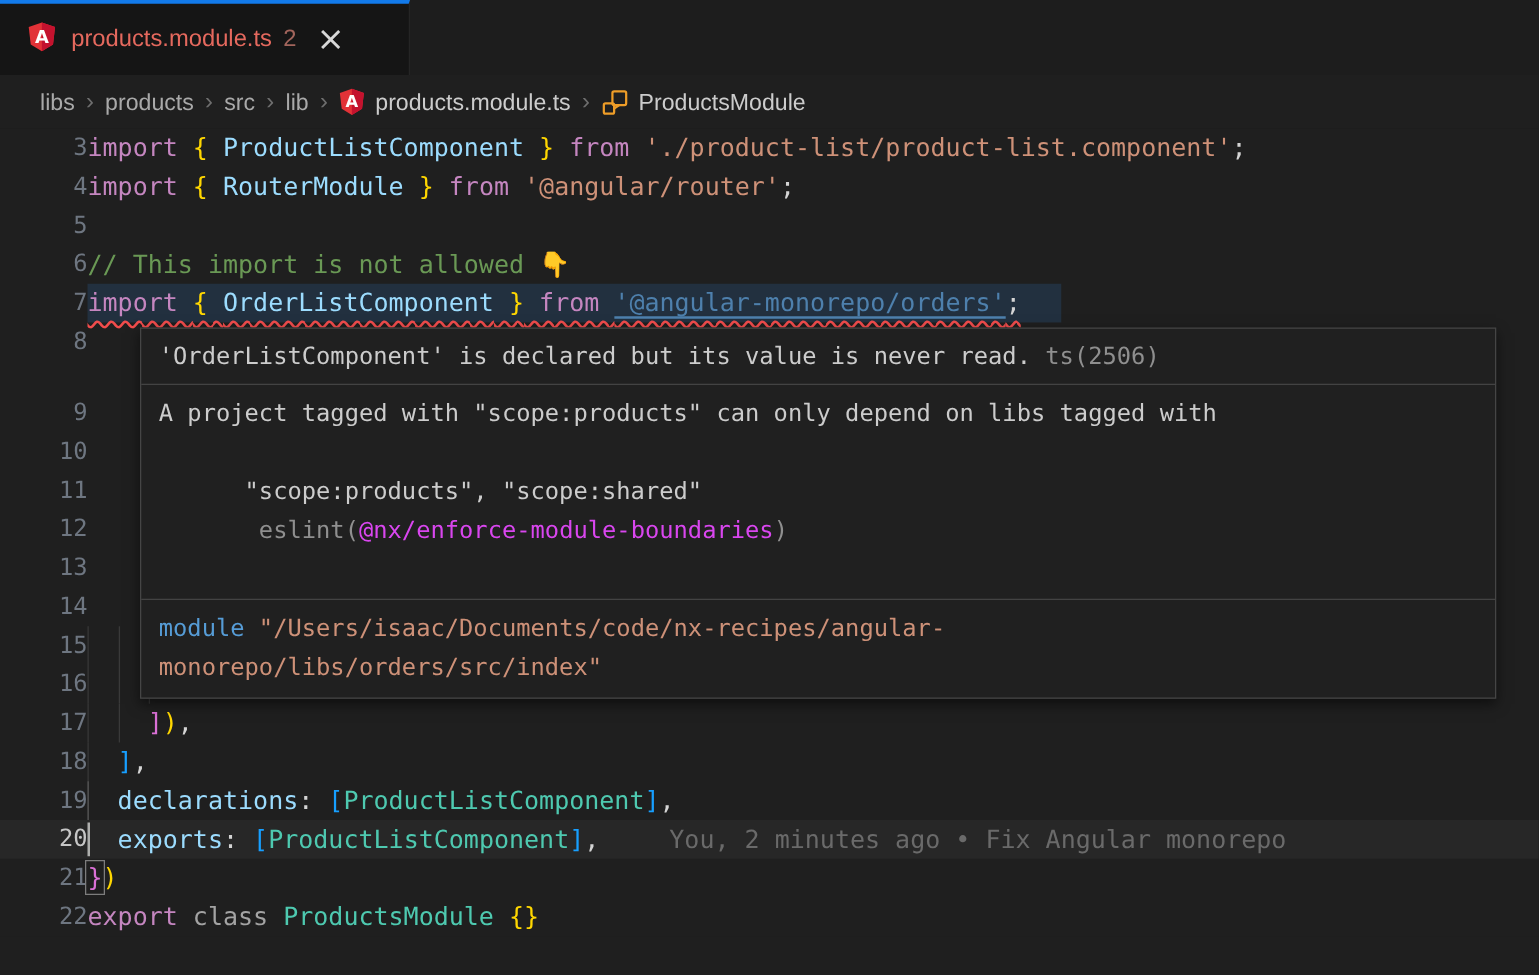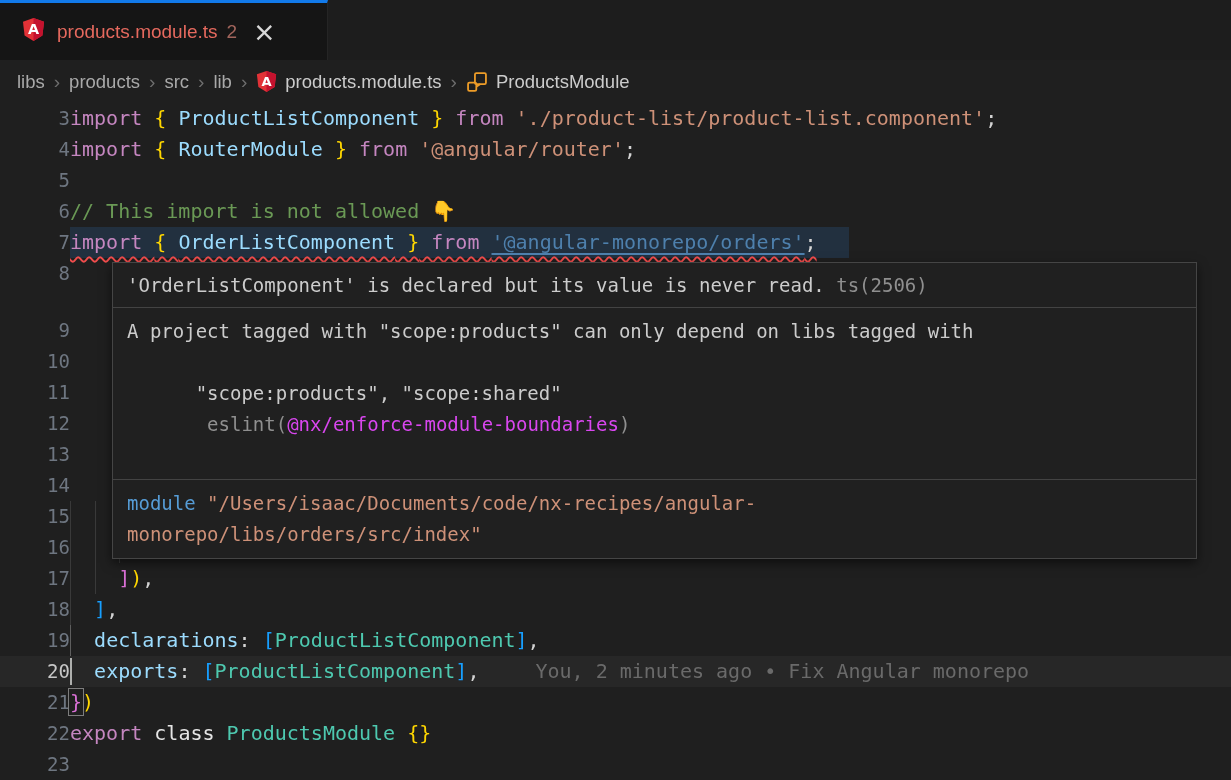--- a/index.html
+++ b/index.html
@@ -11,21 +11,21 @@
   .tab { width:328px; background:#151515; border-top:3px solid #127aea;
          border-right:1px solid #252525; display:flex; align-items:center;
          padding:0 14px 0 22px; cursor:pointer; }
   .tab-title { color:#e5695e; font-size:19px; margin-left:12px; }
   .tab-badge { color:#a2655c; font-size:19px; margin-left:9px; }
   .tab-close { color:#d8d8d8; font-size:27px; margin-left:16px; line-height:1;
                font-family:"DejaVu Sans",sans-serif; }
 
   
   .breadcrumb { height:43px; background:#1f1f1f; display:flex; align-items:center;
-                padding-left:17px; font-size:18.5px; color:#a9a9a9; }
+                padding-left:32px; font-size:18.5px; color:#a9a9a9; }
   .breadcrumb .sep { color:#6e6e6e; margin:0 9px; font-size:19px; }
   .breadcrumb .bright { color:#cccccc; }
   .breadcrumb .bc-icon { margin-right:8px; display:inline-flex; vertical-align:middle; }
 
   
   .editor { position:relative; font-family:"DejaVu Sans Mono",monospace;
             font-size:20px; background:#1f1f1f; }
   .row { display:flex; height:31px; line-height:31px; position:relative; }
   .row.gap { margin-top:26px; }
   .row.current { background:#272727; }
@@ -34,21 +34,21 @@
   .ln.active { color:#c6c6c6; }
   .code { white-space:pre; position:relative; flex:1; }
   .guide { position:absolute; top:0; width:1px; height:31px; background:#393939; }
   .guide.activeg { background:#5e5e5e; }
   .cursor { position:absolute; top:2px; left:0; width:2px; height:27px; background:#aeafad; }
   .hl7 { position:absolute; left:0; top:0; height:31px; width:779px; background:#22303f; }
   .sqwrap { position:relative; text-decoration:underline wavy #f14c4c 1.5px;
             text-underline-offset:7px; }
 
   .tk-kw  { color:#c586c0; }
-  .tk-cls { color:#e5e5e5; }
+  .tk-cls { color:#a3a3a3; }
   .tk-type{ color:#4ec9b0; }
   .tk-var { color:#9cdcfe; }
   .tk-str { color:#ce9178; }
   .tk-strlink { color:#4e80ad; text-decoration:underline; text-underline-offset:4px; }
   .tk-cmt { color:#6a9955; }
   .tk-b1  { color:#ffd700; }
   .tk-b2  { color:#da70d6; }
   .tk-b3  { color:#179fff; }
   .tk-pn  { color:#d4d4d4; }
   .tk-match { outline:1px solid #7d7d7d; outline-offset:1px; }
@@ -195,24 +195,20 @@
       <div class="code"><div class="cursor"></div><span><span class="tk-pn">  </span><span class="tk-var">exports</span><span class="tk-pn">: </span><span class="tk-b3">[</span><span class="tk-type">ProductListComponent</span><span class="tk-b3">]</span><span class="tk-pn">,</span></span><span class="blame">You, 2 minutes ago • Fix Angular monorepo</span></div>
     </div>
     <div class="row">
       <div class="ln">21</div>
       <div class="code"><span><span class="tk-b2 tk-match">}</span><span class="tk-b1">)</span></span></div>
     </div>
     <div class="row">
       <div class="ln">22</div>
       <div class="code"><span><span class="tk-kw">export </span><span class="tk-cls">class </span><span class="tk-type">ProductsModule </span><span class="tk-b1">{}</span></span></div>
     </div>
-    <div class="row">
-      <div class="ln">23</div>
-      <div class="code"><span></span></div>
-    </div>
   </div>
 
 <div class="hover">
   <div class="hsec">
     <div class="h1">
       <span>'OrderListComponent' is declared but its value is never read.</span>
       <span class="dim"> </span><span class="dim">ts(2506)</span>
     </div>
   </div>
   <div class="hsec">

